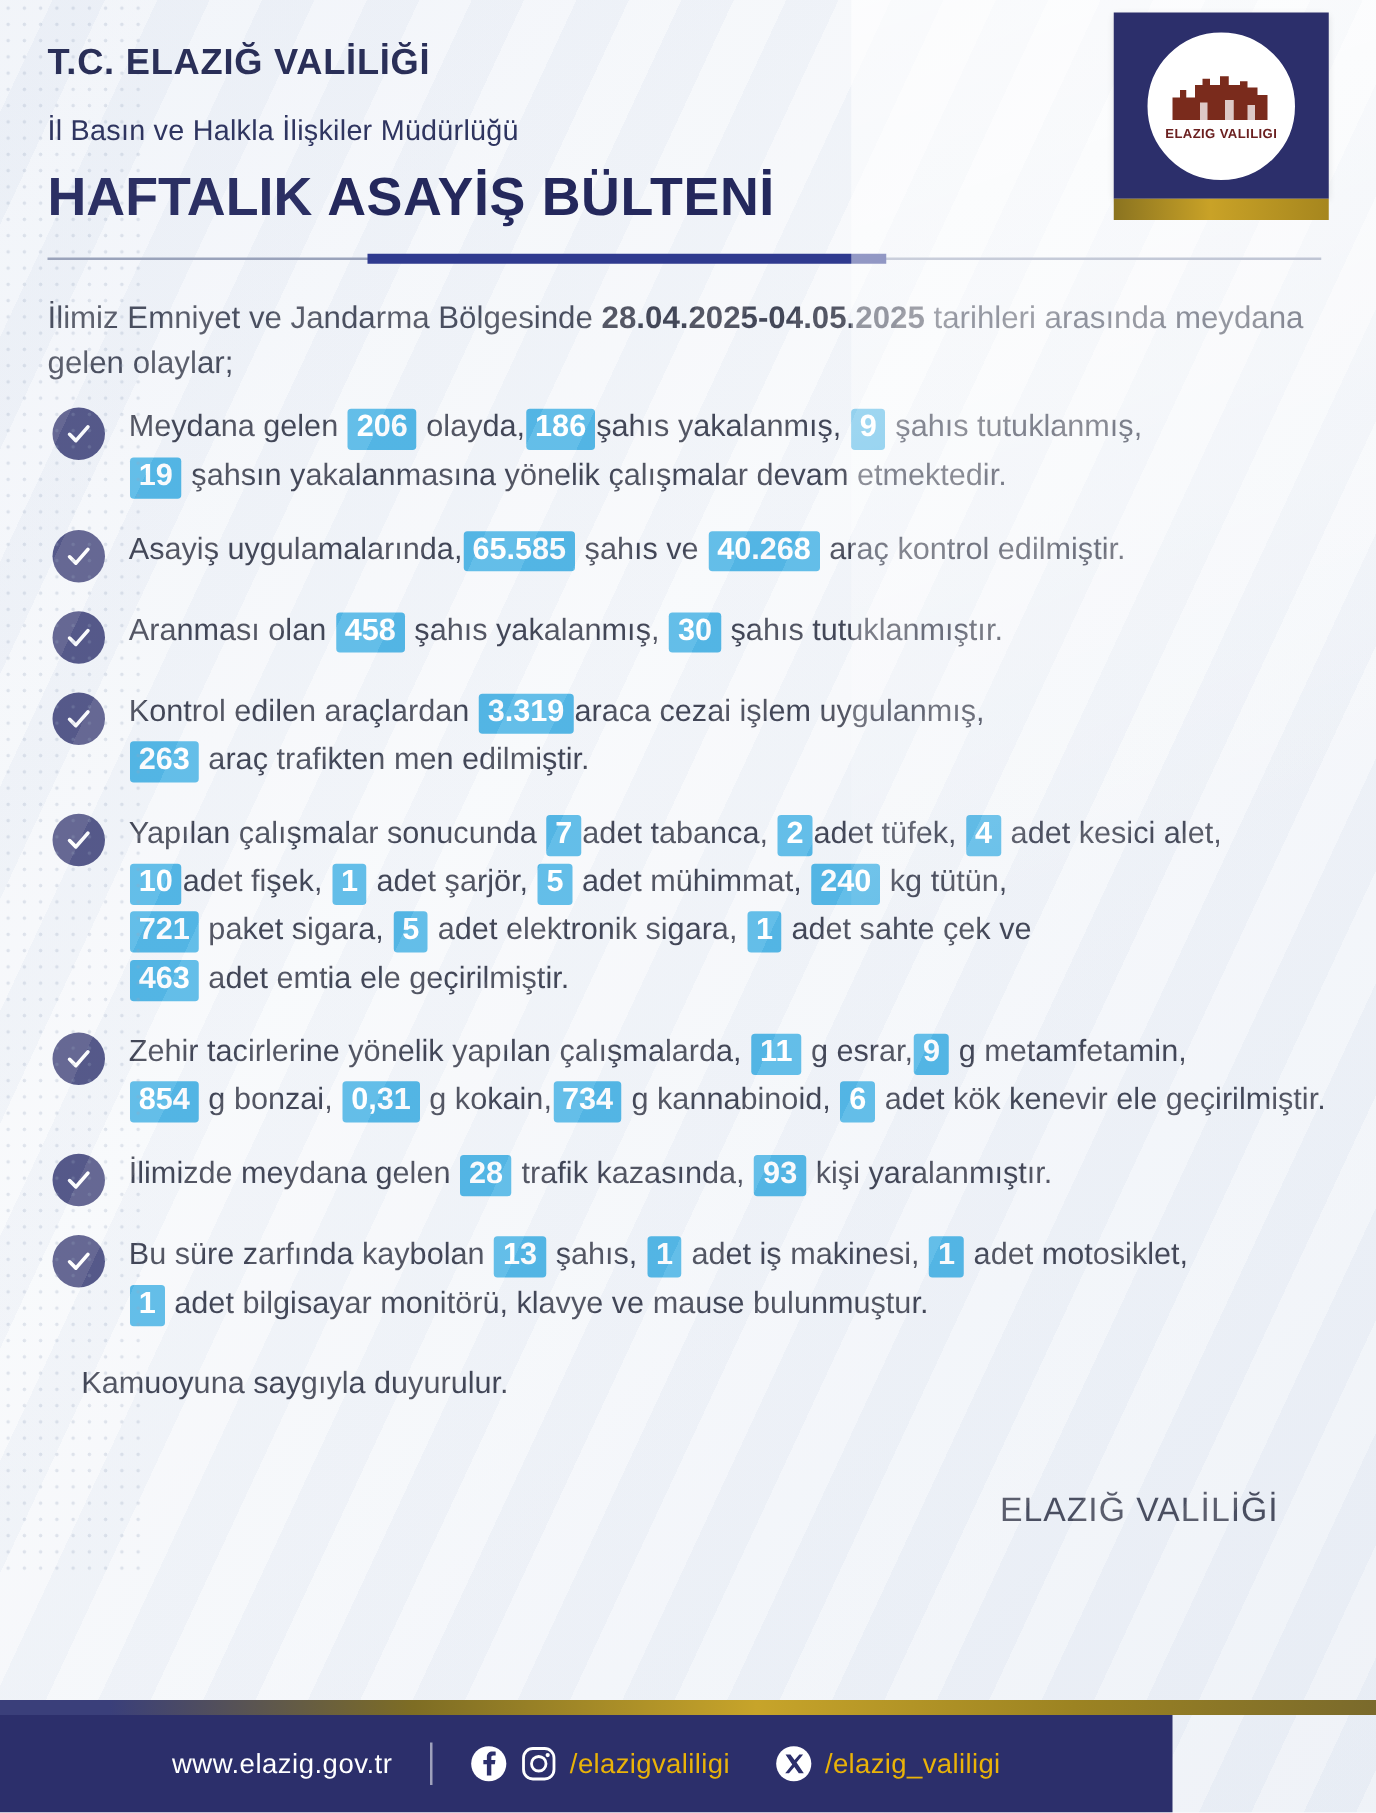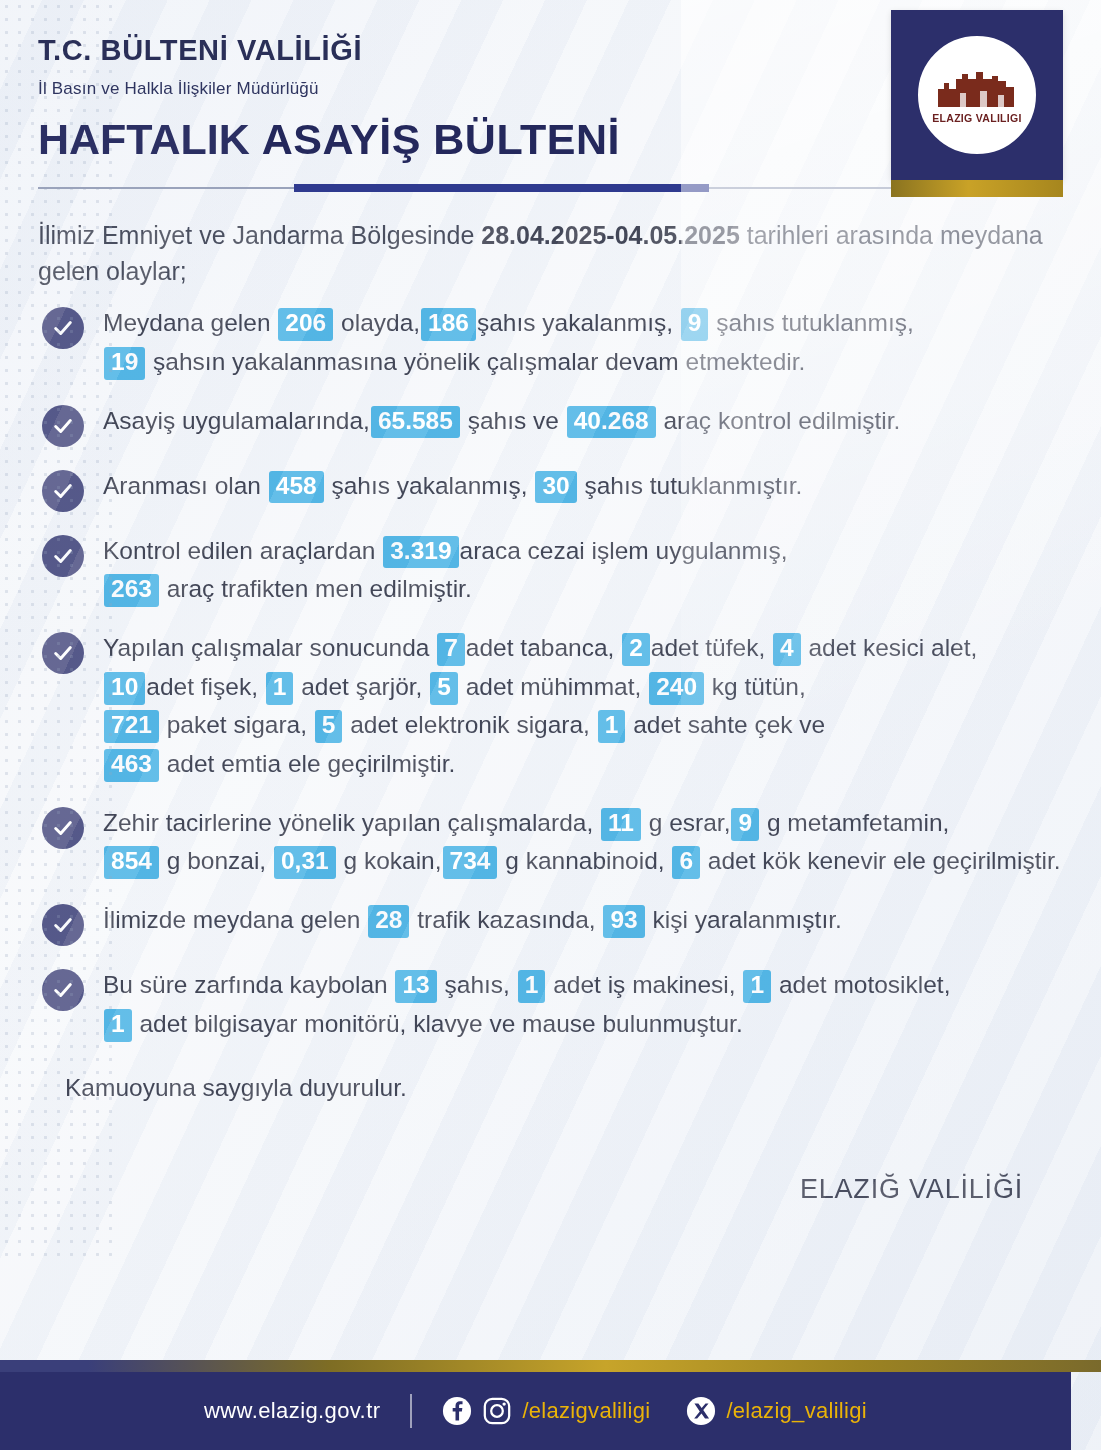--- a/index.html
+++ b/index.html
@@ -45,41 +45,41 @@
     padding: 34px 44px 0 38px;
     z-index: 3;
   }
   .t-c {
     font-size: 29px;
     font-weight: bold;
     letter-spacing: .6px;
     color: #2a2f58;
   }
   .subtitle {
-    margin-top: 12px;
-    font-size: 17px;
+    margin-top: 24px;
+    font-size: 23px;
     color: #2f3560;
     letter-spacing: .2px;
   }
   .bigtitle {
     margin-top: 18px;
     font-size: 43px;
     line-height: 1.05;
     letter-spacing: .5px;
     color: #2b2f63;
     font-weight: 800;
   }
   .bigtitle .light { font-weight: 600; letter-spacing: 0px; }
   .bigtitle .bold { font-weight: 800; color: #24285c; }
 
   
   .logo-box {
     position: absolute;
     right: 38px; top: 10px;
-    width: 172px; height: 170px;
+    width: 172px; height: 149px;
     background: #2c2f6b;
     display: flex; align-items: center; justify-content: center;
     box-shadow: 0 2px 6px rgba(0,0,0,.12);
   }
   .logo-box .gold {
     position: absolute; left: 0; bottom: -17px; width: 172px; height: 17px;
     background: linear-gradient(90deg,#8a7320,#c9a227 45%,#a6861e);
   }
   .logo-circle {
     width: 118px; height: 118px; border-radius: 50%;
@@ -167,41 +167,41 @@
     letter-spacing: .8px;
     color: #1d2136;
   }
 
   
   .footer-gold {
     position: absolute; left: 0; bottom: 78px; width: 1101px; height: 12px;
     background: linear-gradient(90deg,#3a3f7a 0%,#3a3f7a 8%,#7e6d24 30%,#c7a42a 55%,#9c8322 78%,#7a6a2c 100%);
   }
   .footer {
-    position: absolute; left: 0; bottom: 0; width: 1071px; height: 78px;
+    position: absolute; left: 0; bottom: 0; width: 938px; height: 78px;
     background: #2c2f6b;
     display: flex; align-items: center; justify-content: center;
     gap: 0;
     text-align: right;
   }
   .footer-inner { display: flex; align-items: center; gap: 22px; }
   .f-url { color: #ffffff; font-size: 22px; letter-spacing: .4px; }
   .f-sep { width: 2px; height: 34px; background: rgba(255,255,255,.55); margin: 0 8px; }
   .f-icon { width: 30px; height: 30px; display:inline-block; }
   .f-handle { color: #eab308; font-size: 22px; letter-spacing: .3px; }
   .f-group { display: flex; align-items: center; gap: 10px; }
 </style>
 </head>
 <body>
 
 <div class="page">
   <div class="dots"></div>
 
   <div class="header">
-    <div class="t-c">T.C. BÜLTENİ VALİLİĞİ</div>
+    <div class="t-c">T.C. ELAZIĞ VALİLİĞİ</div>
     <div class="subtitle">İl Basın ve Halkla İlişkiler Müdürlüğü</div>
     <div class="bigtitle">
       <span class="light">HAFTALIK </span><span class="bold">ASAYİŞ BÜLTENİ</span>
     </div>
 
     <div class="logo-box">
       <div class="logo-circle">
         <svg class="logo-castle" viewBox="0 0 82 42">
           <path fill="#7a2b1c" d="M2 40 L2 22 L8 22 L8 16 L13 16 L13 22 L20 22 L20 12 L26 12 L26 7 L32 7 L32 12 L40 12 L40 5 L47 5 L47 12 L56 12 L56 9 L62 9 L62 14 L70 14 L70 20 L78 20 L78 40 Z"></path>
           <rect x="24" y="26" width="6" height="14" fill="#ffffff" opacity=".75"></rect>

